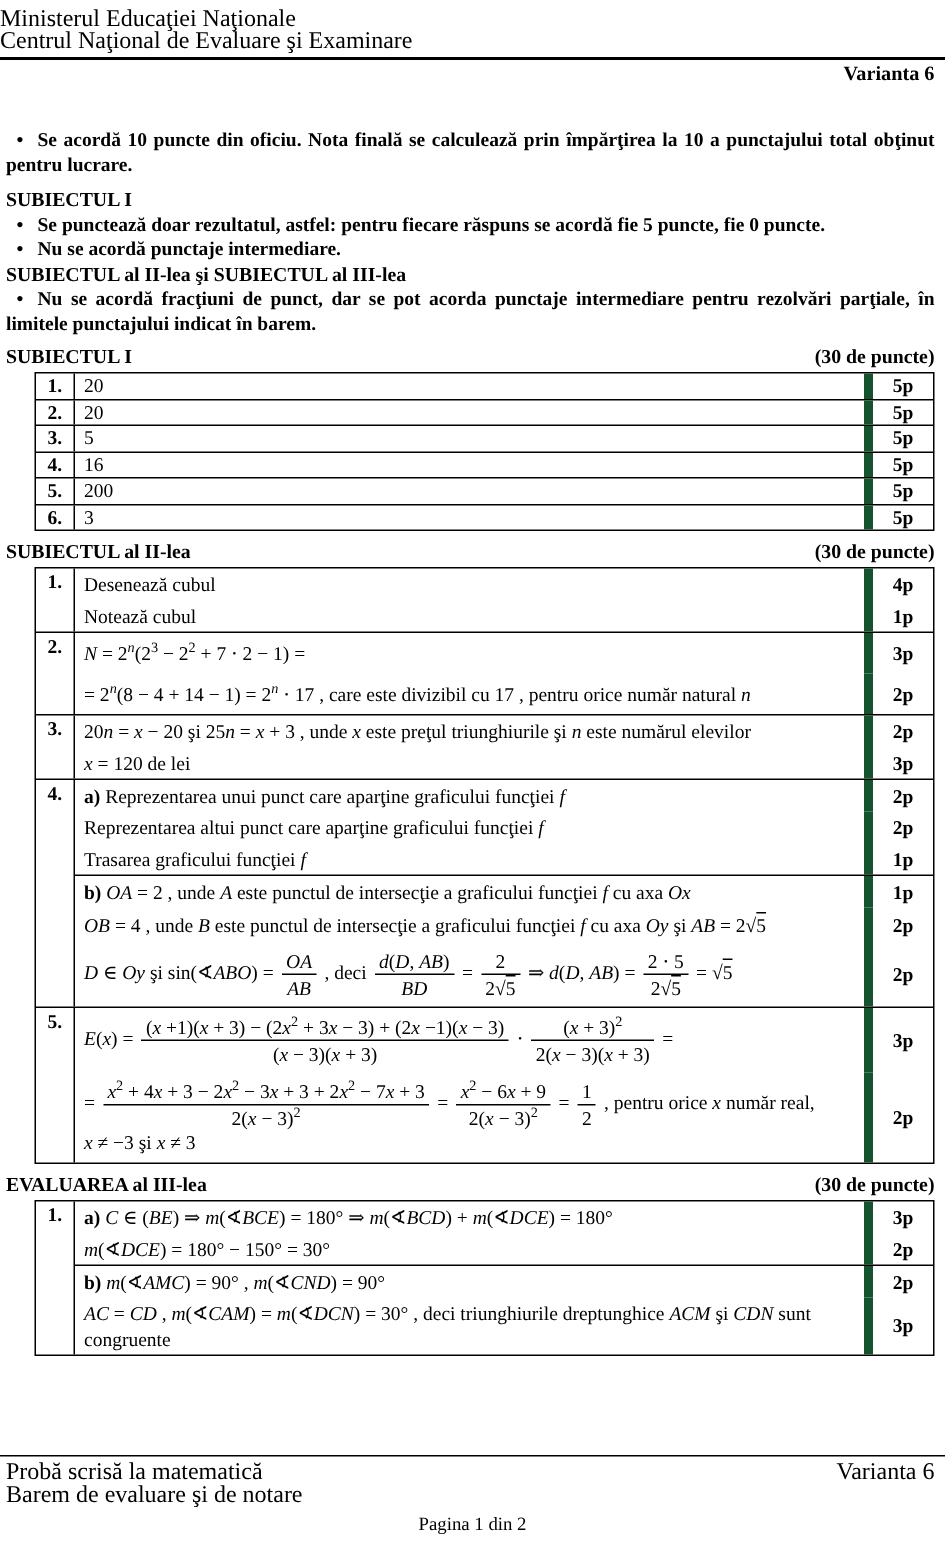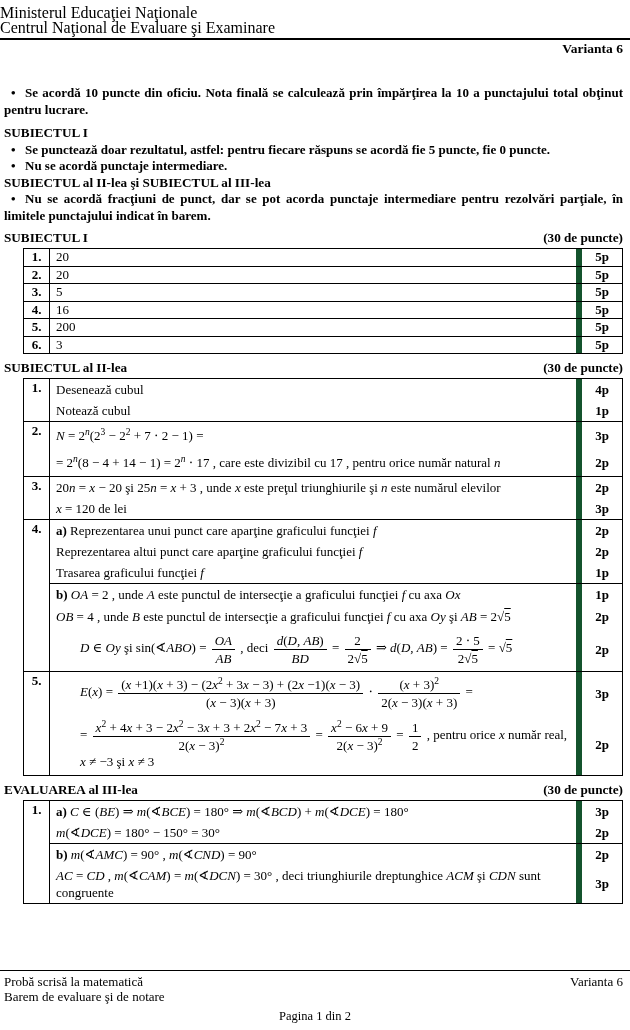--- a/index.html
+++ b/index.html
@@ -32,34 +32,34 @@
   .tgroup{flex:1;display:flex;flex-direction:column;}
   .tgroup + .tgroup{border-top:1px solid #000;}
   .tline{flex:1;display:flex;}
   .tcontent{flex:1;padding:2px 6px;align-self:center;line-height:17px;min-width:0;}
   .tpoints{flex:0 0 46px;border-left:6px solid #14532d;font-weight:bold;
     display:flex;align-items:center;justify-content:center;box-sizing:border-box;}
   .compact .tcontent{padding:0 6px;line-height:16.5px;}
   .compact .tnum{padding-top:0;line-height:16.5px;}
   .has-sup .tcontent{padding:5px 6px;}
   .has-sqrt .tcontent{padding:3px 6px;}
-  .has-frac .tcontent{padding:5px 6px;margin-left:24px;}
+  .has-frac .tcontent{padding:5px 6px;}
   
   .it{font-style:italic;}
   .bd{font-weight:bold;}
   sup{font-size:9.5px;line-height:0;}
   .frac{display:inline-block;vertical-align:middle;text-align:center;line-height:15px;margin:0 2px;}
   .fn{display:block;border-bottom:1px solid #000;padding:0 3px 1px;}
   .fd{display:block;padding:1px 3px 0;}
   .sqrt{white-space:nowrap;}
   .ovl{text-decoration:overline;}
   
   .footer{margin-top:auto;}
   .footer-rule{border-top:1.5px solid #000;}
-  .footer-text{font-size:13px;line-height:15px;padding:3px 7px 0 4px;}
+  .footer-text{font-size:16px;line-height:15px;padding:3px 7px 0 4px;}
   .footer-top{display:flex;justify-content:space-between;}
   .page-num{text-align:center;font-size:12.5px;padding:5px 0 6px 0;}
 </style>
 </head>
 <body>
 
 <div class="page">
 
   <div class="top-header">
     <div>Ministerul Educaţiei Naţionale</div>

